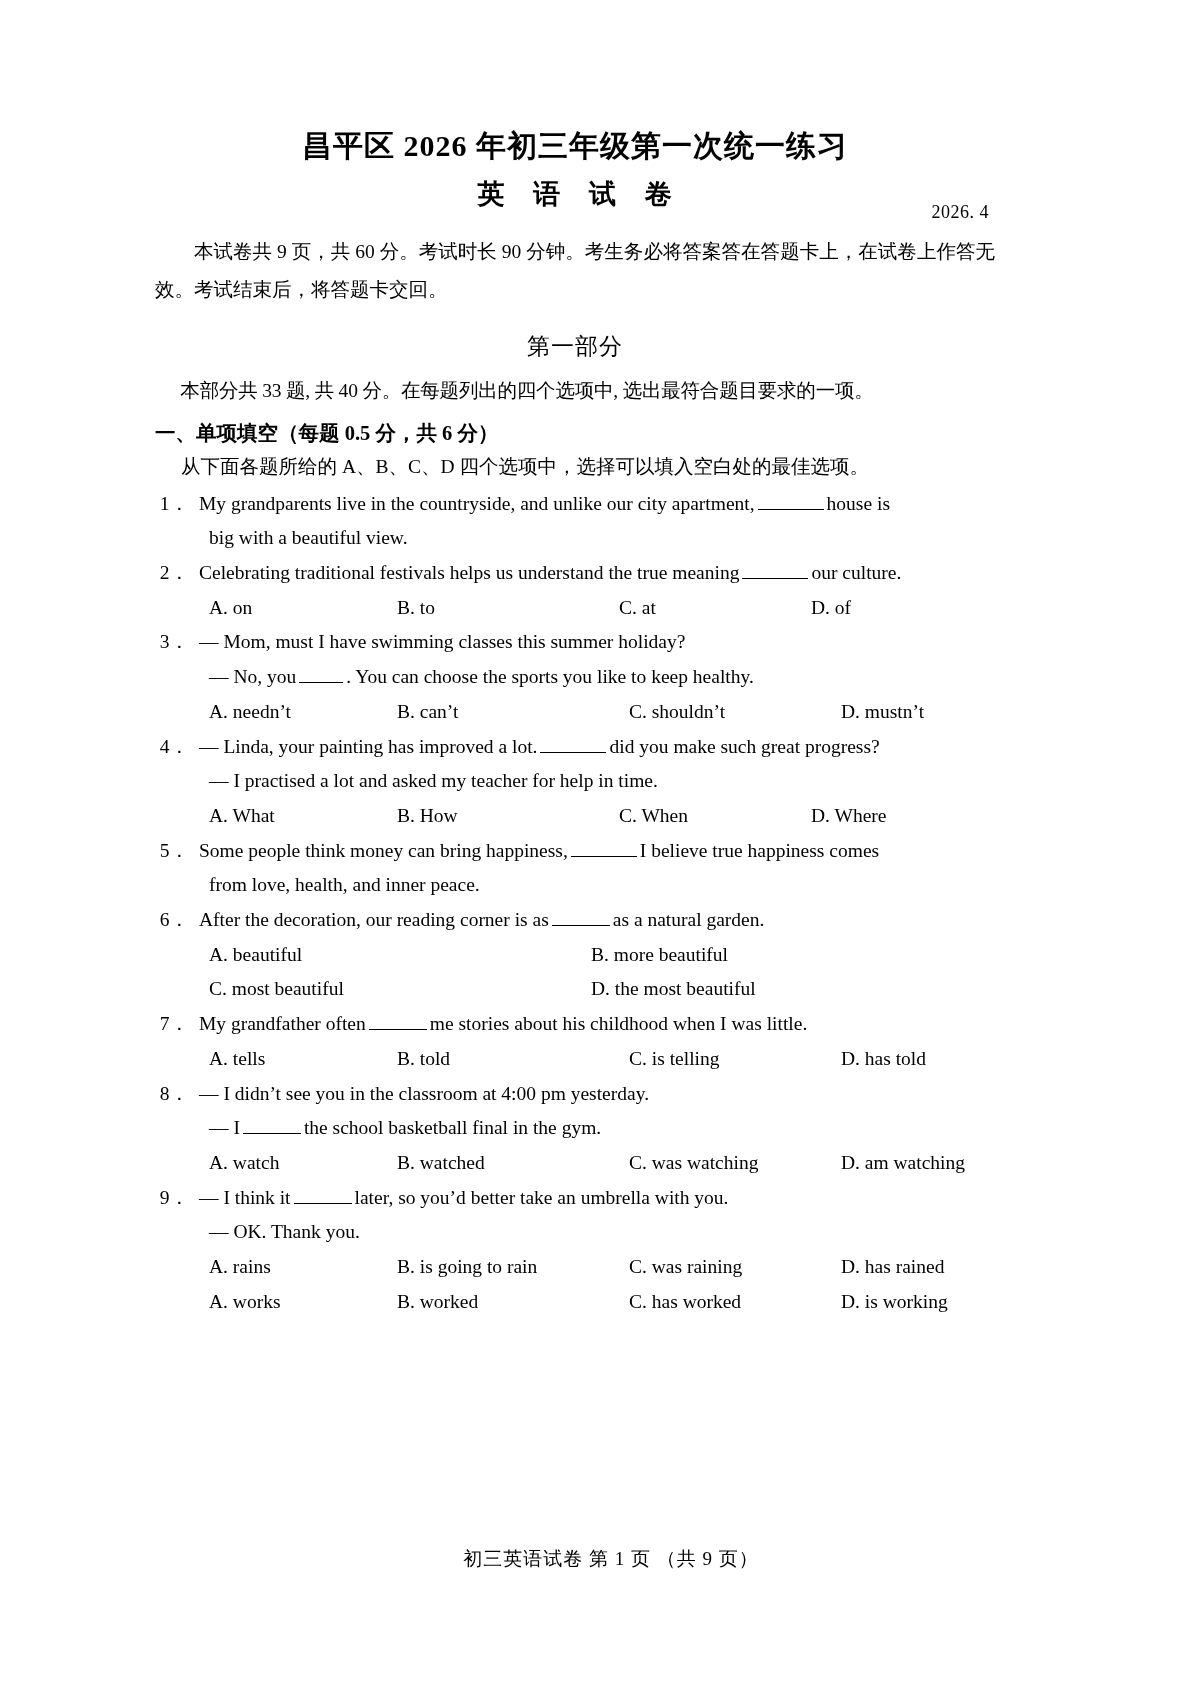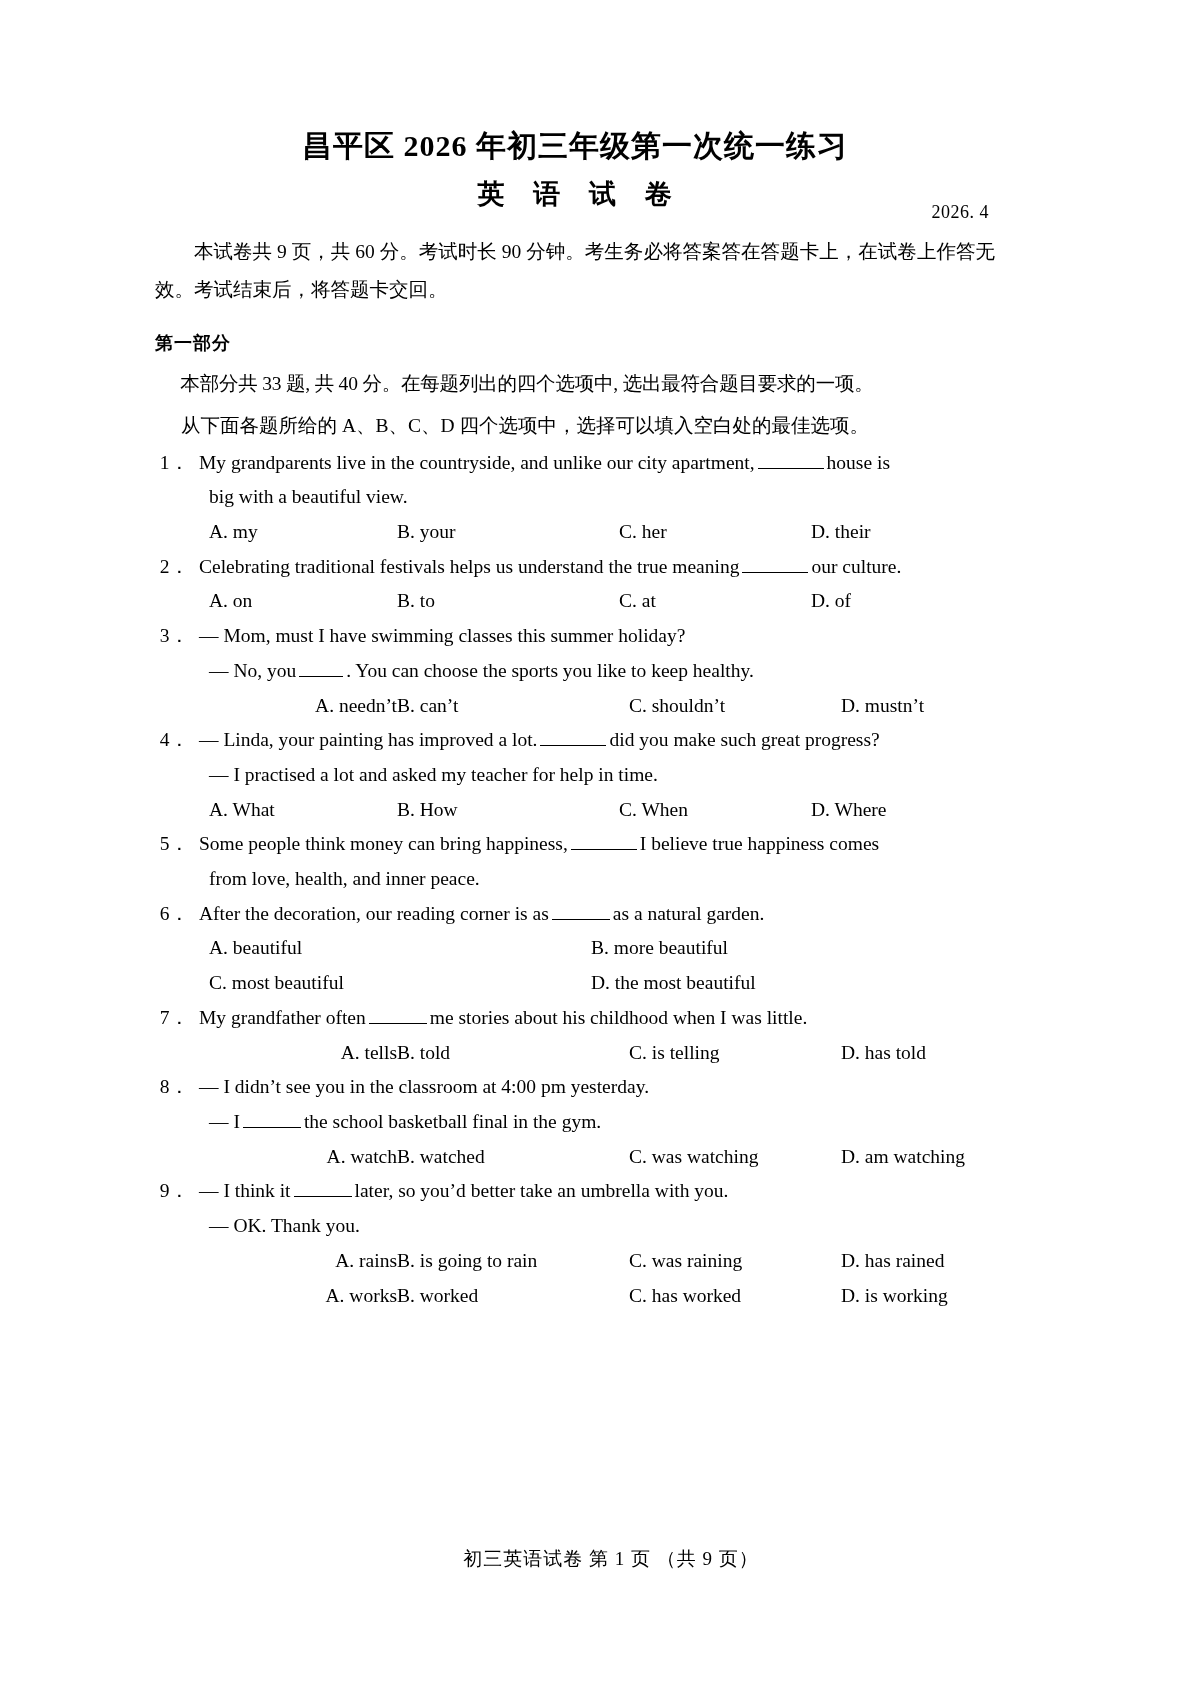--- a/index.html
+++ b/index.html
@@ -65,22 +65,23 @@
   .notice {
     font-size: 19.5px;
     line-height: 1.95;
     text-align: justify;
     margin: 8px 0 0 0;
     text-indent: 2em;
   }
 
   
   .part-title {
-    font-size: 18px;
-    font-weight: bold;
+    text-align: center;
+    font-size: 23px;
+    font-weight: normal;
     margin: 22px 0 10px 0;
     letter-spacing: 1px;
   }
   .part-desc {
     font-size: 19.5px;
     line-height: 1.9;
     text-indent: 1.3em;
     margin: 0 0 6px 0;
     letter-spacing: -0.2px;
   }
@@ -145,21 +146,21 @@
   }
   .opts .opt {
     flex: 0 0 auto;
   }
   .opt-a { width: 188px; }
   .opt-b { width: 222px; }
   .opt-c { width: 192px; }
   .opt-d { width: auto; }
 
   
-  .opts-wide .opt-a { width: 188px; text-align: right; }
+  .opts-wide .opt-a { width: 188px; }
   .opts-wide .opt-b { width: 192px; }
   .opts-wide .opt-c { width: 212px; margin-left: 40px; }
 
   .opts-2col {
     display: flex;
     padding-left: 54px;
     font-size: 19.5px;
     line-height: 1.78;
   }
   .opts-2col .opt-left { width: 382px; }
@@ -186,34 +187,29 @@
     <div class="subtitle-row">
       <div class="doc-subtitle">英 语 试 卷</div>
       <div class="doc-date">2026. 4</div>
     </div>
 
     <p class="notice">本试卷共 9 页，共 60 分。考试时长 90 分钟。考生务必将答案答在答题卡上，在试卷上作答无效。考试结束后，将答题卡交回。</p>
 
     <h2 class="part-title">第一部分</h2>
     <p class="part-desc">本部分共 33 题, 共 40 分。在每题列出的四个选项中, 选出最符合题目要求的一项。</p>
 
+    <h3 class="section-title">一、单项填空（每题 0.5 分，共 6 分）</h3>
     <p class="section-instruction">从下面各题所给的 A、B、C、D 四个选项中，选择可以填入空白处的最佳选项。</p>
 
     <div class="q">
       <div class="q-line">
         <span class="q-num">1．</span>
         <span class="q-text"><span>My grandparents live in the countryside, and unlike our city apartment,</span><span class="blank b-lg"></span><span>house is</span></span>
       </div>
       <div class="q-cont">big with a beautiful view.</div>
-      <div class="opts">
-        <span class="opt opt-a">A. my</span>
-        <span class="opt opt-b">B. your</span>
-        <span class="opt opt-c">C. her</span>
-        <span class="opt opt-d">D. their</span>
-      </div>
     </div>
 
     <div class="q">
       <div class="q-line">
         <span class="q-num">2．</span>
         <span class="q-text"><span>Celebrating traditional festivals helps us understand the true meaning</span><span class="blank b-lg"></span><span>our culture.</span></span>
       </div>
       <div class="opts">
         <span class="opt opt-a">A. on</span>
         <span class="opt opt-b">B. to</span>

